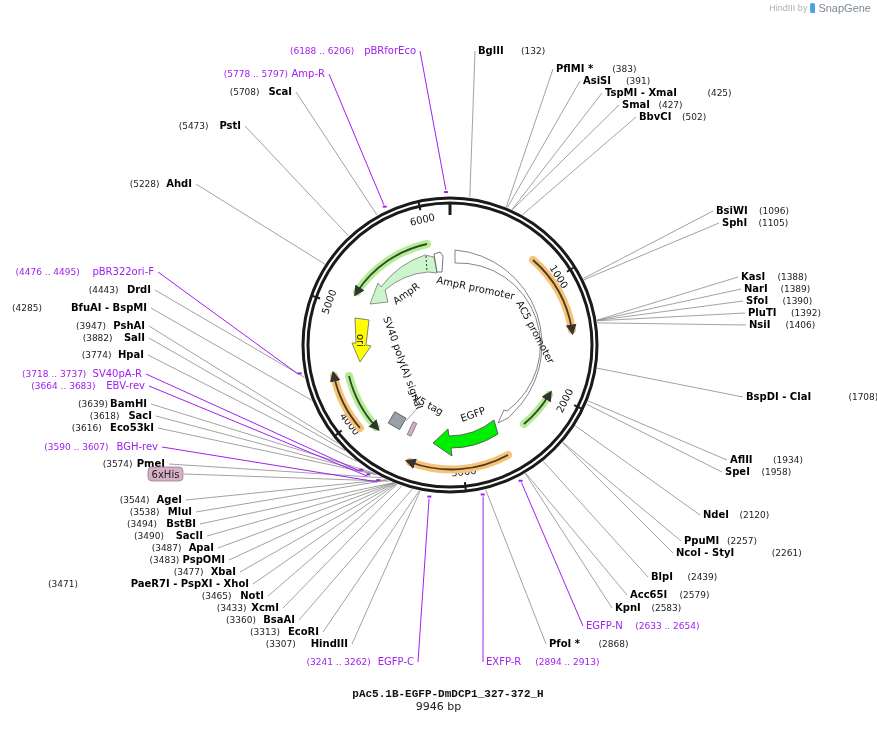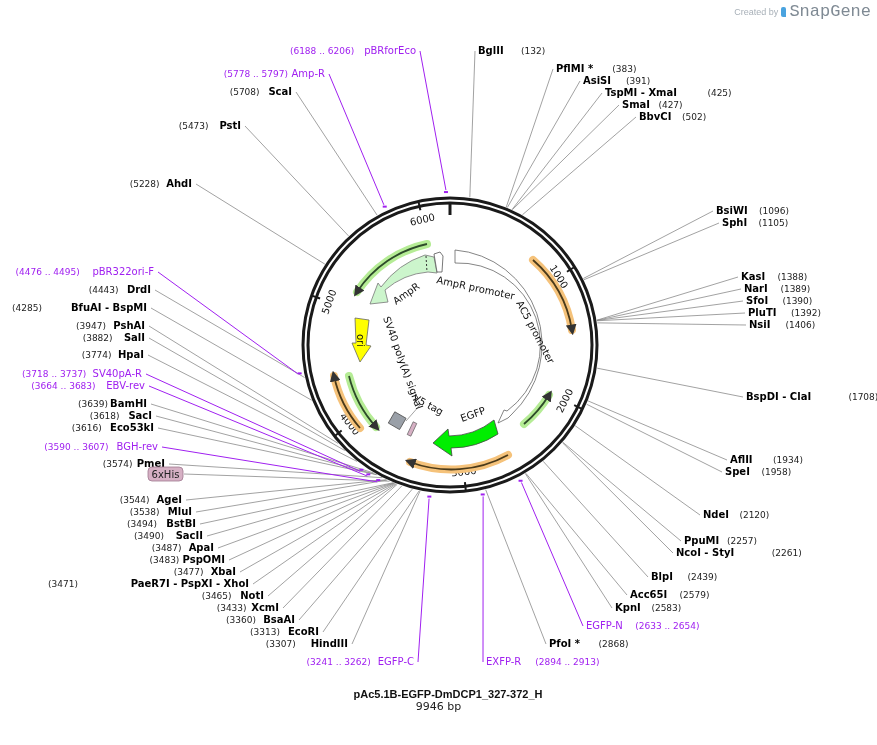--- a/index.html
+++ b/index.html
@@ -1,35 +1,35 @@
 <!DOCTYPE html>
 <html><head>
 <meta charset="utf-8">
 <style>
   html, body { margin: 0; padding: 0; background: #ffffff; }
   body { width: 877px; height: 745px; position: relative; overflow: hidden; font-family: "DejaVu Sans", sans-serif; }
   #map { position: absolute; left: 0; top: 0; }
   .credit { position: absolute; right: 6px; top: 2px; font-size: 9px; color: #a8b0b8; font-family: "Liberation Sans", sans-serif; display: flex; align-items: center; gap: 3px; }
-  .credit .logo { font-size: 17px; color: #7f8a94; font-family: Liberation Mono, monospace; }
+  .credit .logo { font-size: 11px; color: #7f8a94; }
   .credit .mark { width: 5px; height: 10px; background: #4aa3df; border-radius: 2px 2px 0 2px; display: inline-block; }
   .title-block { position: absolute; left: 0; width: 877px; top: 688px; text-align: center; }
-  .plasmid-name { font-weight: bold; font-size: 11px; color: #111; font-family: Liberation Sans, sans-serif; padding-left: 19px; }
+  .plasmid-name { font-weight: bold; font-size: 11px; color: #111; font-family: Liberation Mono, monospace; padding-left: 19px; }
   .plasmid-size { font-size: 11px; color: #222; font-family: "DejaVu Sans", sans-serif; }
   .lbl-pos { font-size: 9px; fill: #222; }
   .lbl-name { font-size: 10px; font-weight: bold; fill: #000; }
   .lbl-primer { font-size: 10px; fill: #a020f0; }
   .lbl-primer-pos { font-size: 9px; fill: #a020f0; }
   .feat-lbl { font-size: 10px; fill: #111; }
   .tick-lbl { font-size: 10px; fill: #111; }
 </style>
 </head>
 <body>
 
 <div class="credit">
-  <span>Created by</span>
+  <span>HindIII by</span>
   <span class="mark"></span>
   <span class="logo">SnapGene</span>
 </div>
 
 <svg id="map" width="877" height="745" viewBox="0 0 877 745" xmlns="http://www.w3.org/2000/svg">
   <defs>
     <marker id="arrDark" markerWidth="6" markerHeight="6" refX="3" refY="3" orient="auto">
       <path d="M0,0 L6,3 L0,6 Z" fill="#333"></path>
     </marker>
   </defs>

